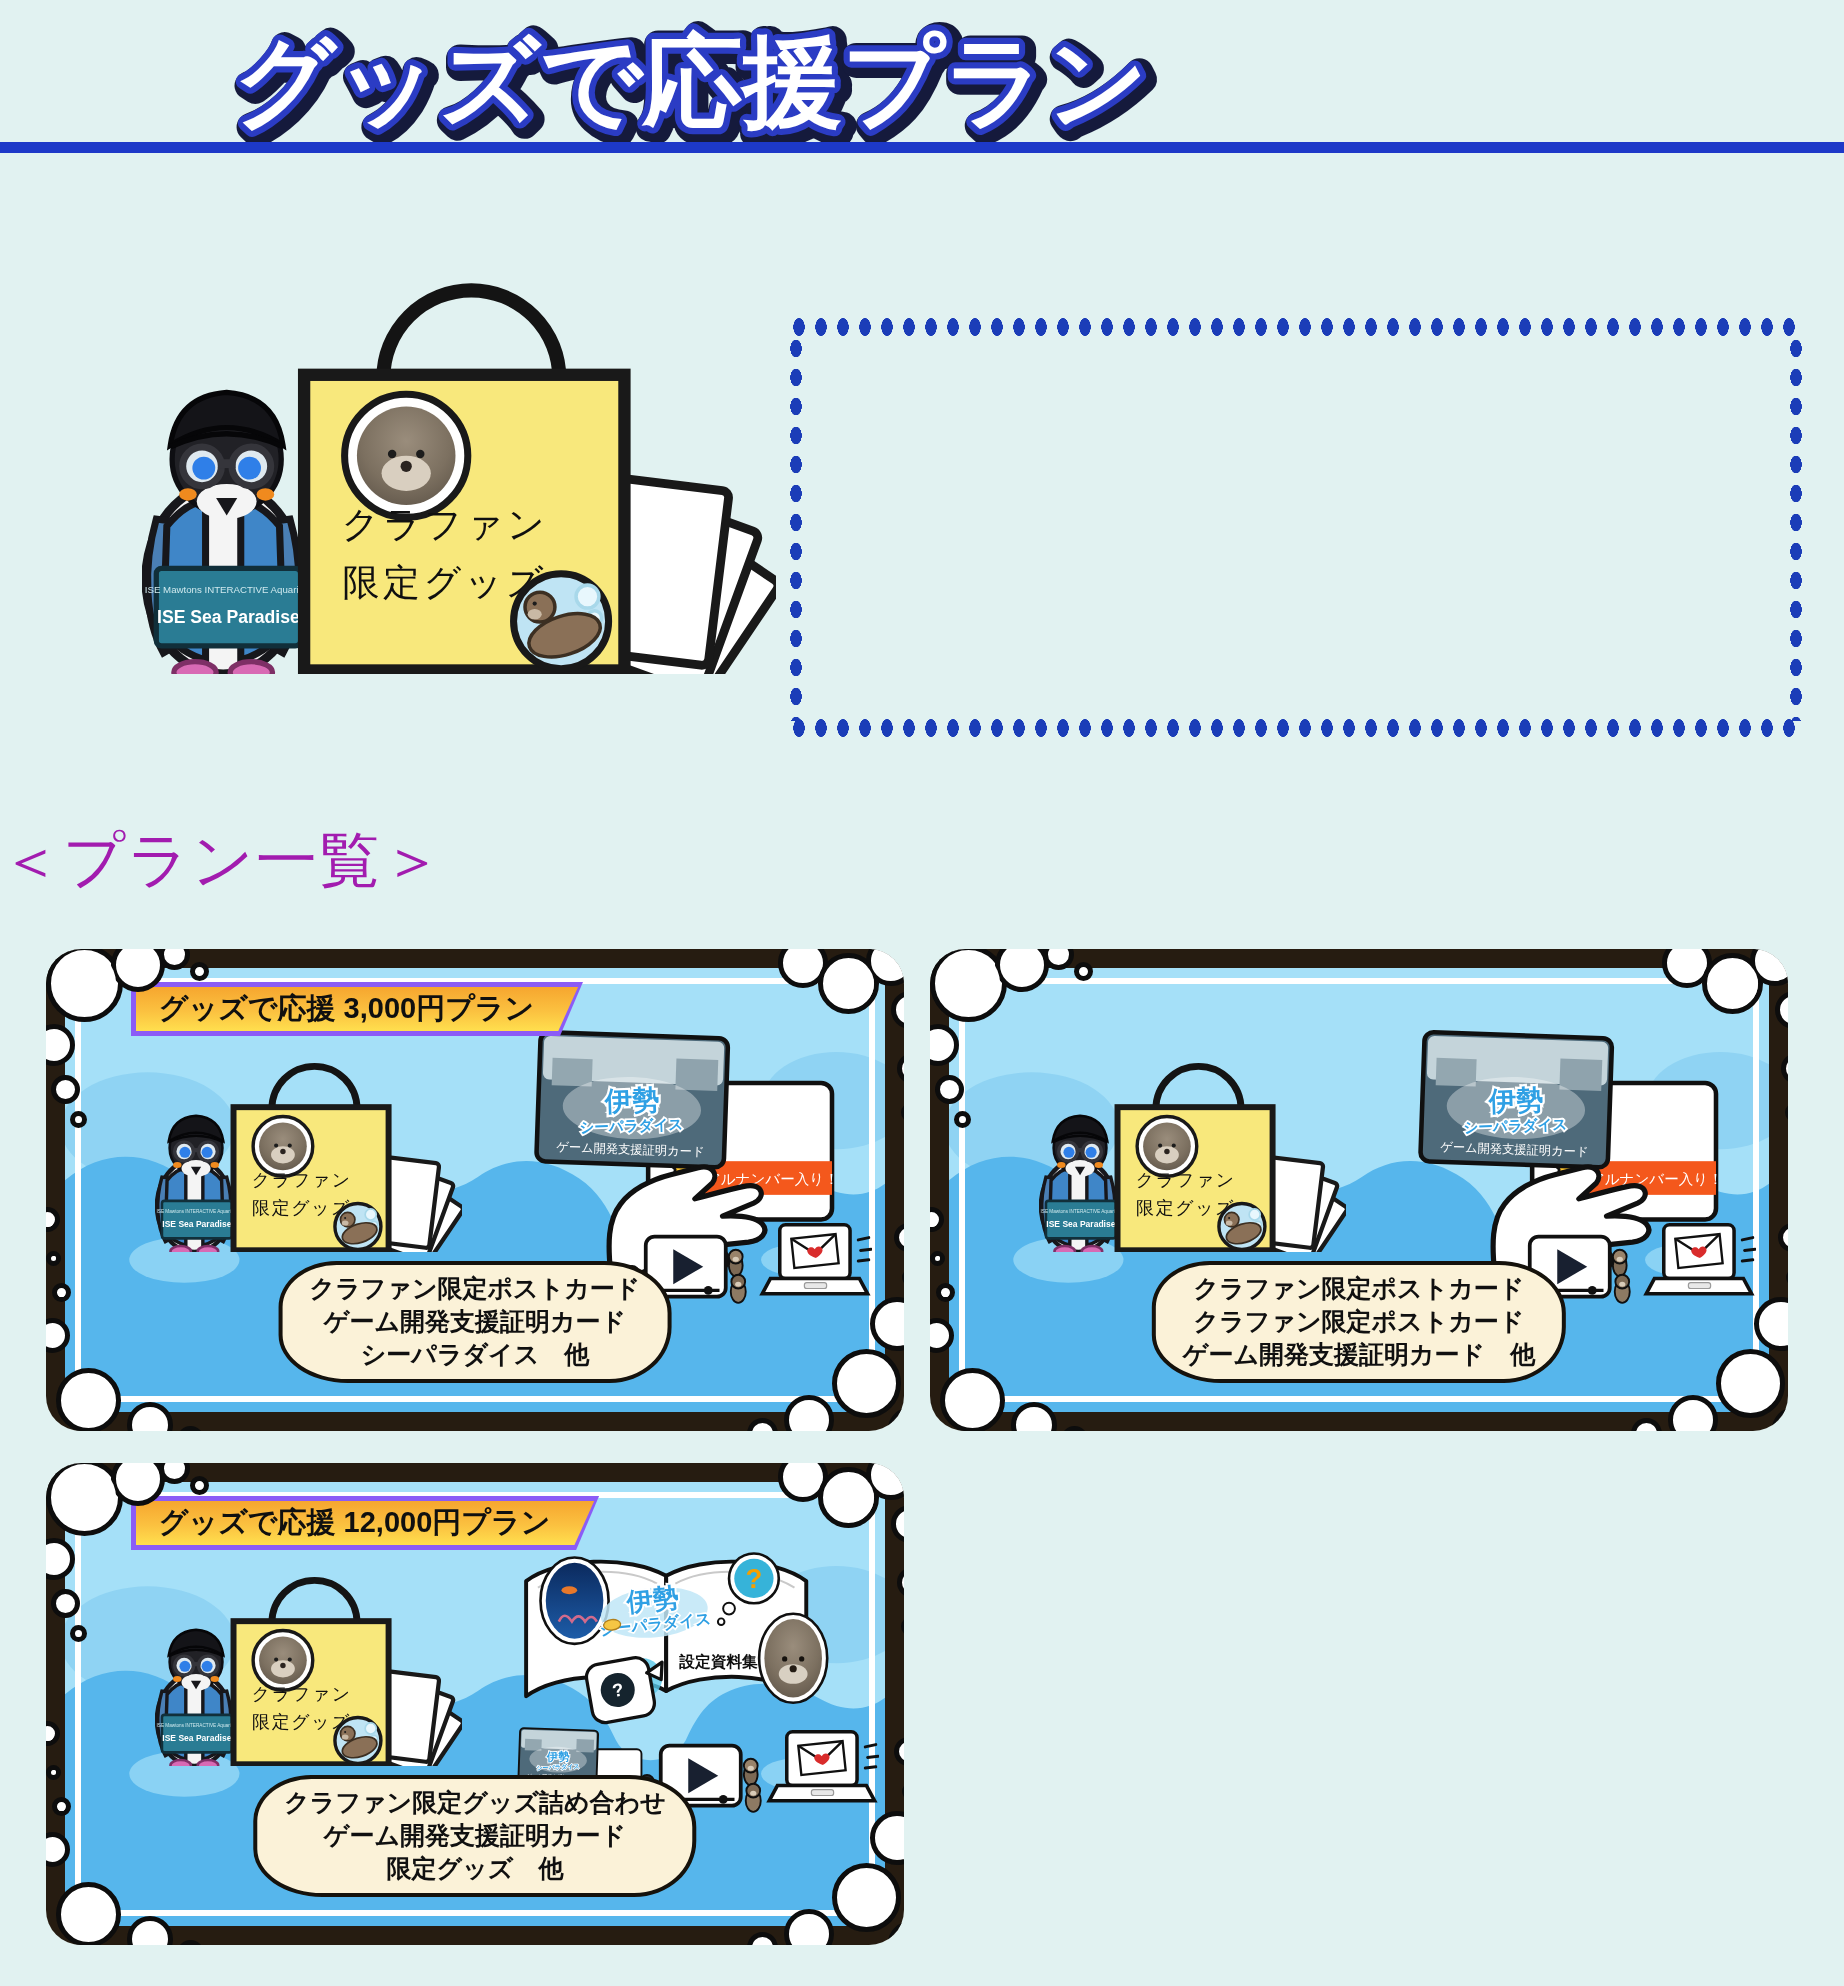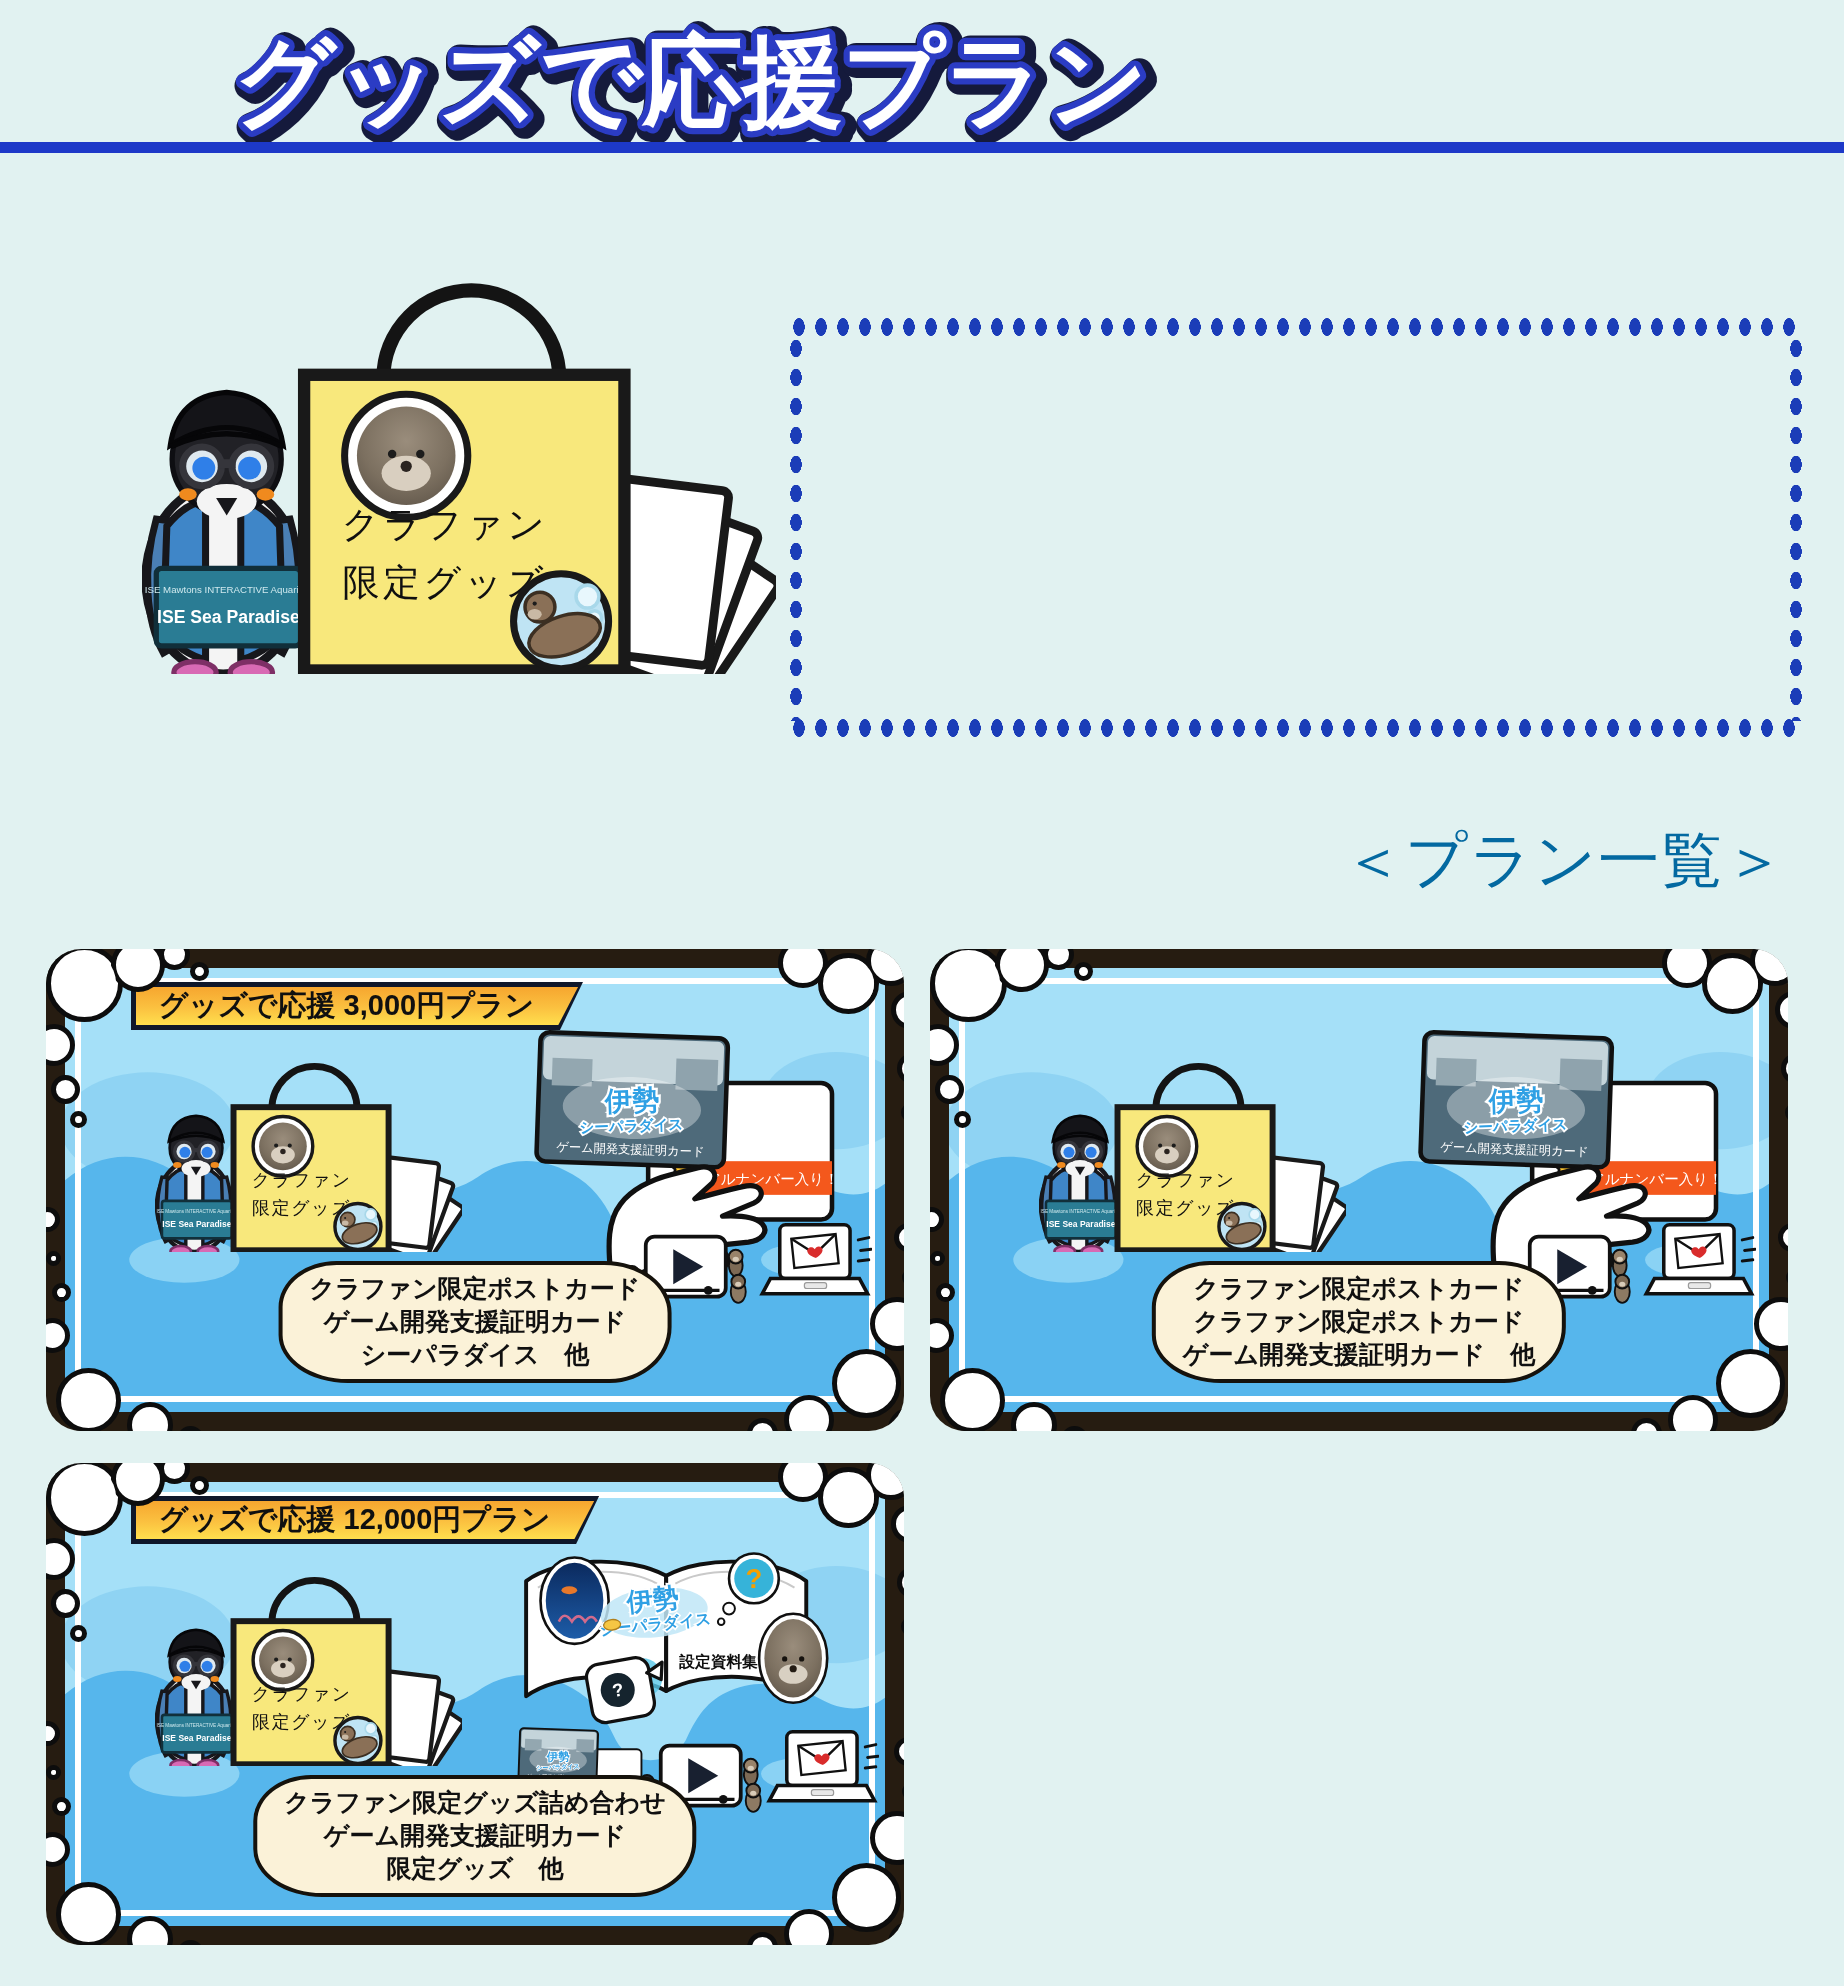--- a/index.html
+++ b/index.html
@@ -8,28 +8,28 @@
 .title-wrap{position:absolute;left:0;top:7.7px;width:1383px;height:144px;}
 .rule{position:absolute;left:0;top:142px;width:1845px;height:10.6px;background:#1d39c8;}
 .hero-bag{position:absolute;left:142px;top:234px;}
 .desc-box{position:absolute;left:786px;top:317px;width:1020px;height:421px;}
 .dots-top,.dots-bottom{position:absolute;left:1.9px;right:1.9px;height:20px;background-image:radial-gradient(ellipse 5.8px 9px at 50% 50%,#1b3db8 97%,transparent 100%);background-size:22px 20px;background-repeat:repeat-x;}
 .dots-top{top:0}.dots-bottom{bottom:0}
 .dots-left,.dots-right{position:absolute;top:17.3px;bottom:17.3px;width:20px;background-image:radial-gradient(ellipse 5.8px 9px at 50% 50%,#1b3db8 97%,transparent 100%);background-size:20px 29px;background-repeat:repeat-y;}
 .dots-left{left:0}.dots-right{right:0}
 .desc-line{position:absolute;left:54px;font-size:40px;font-weight:600;color:#101010;white-space:nowrap;text-shadow:1.9px 2.9px 0 rgba(110,110,110,.35);}
 .desc-line.l1{top:133px}.desc-line.l2{top:213px}
-.list-heading{position:absolute;top:820px;left:0;width:1787px;text-align:right;font-size:61px;font-weight:500;color:#0369a1;letter-spacing:1.9px;}
+.list-heading{position:absolute;top:820px;left:0;width:1787px;text-align:left;font-size:61px;font-weight:500;color:#a21caf;letter-spacing:1.9px;}
 
 .card{position:absolute;width:858px;height:482px;background:#261c11;border-radius:35px;overflow:hidden;}
 .card.c1{left:46px;top:949px}.card.c2{left:930px;top:949px}.card.c3{left:46px;top:1463px}
 .card-inner{position:absolute;inset:19px;border-radius:19px;overflow:hidden;background:#a5e0f8;}
 .wave{position:absolute;inset:0;width:100%;height:100%;}
 .frame{position:absolute;inset:9.6px;border:6.7px solid #fff;border-radius:13.4px;}
-.banner{position:absolute;left:85px;top:33px;height:48px;background:#0f172a;clip-path:polygon(0 0,100% 0,calc(100% - 23px) 100%,0 100%);padding:4.8px;z-index:4;}
+.banner{position:absolute;left:85px;top:33px;height:54px;background:#8b5cf6;clip-path:polygon(0 0,100% 0,calc(100% - 23px) 100%,0 100%);padding:4.8px;z-index:4;}
 .banner-in{height:100%;background:linear-gradient(180deg,#f6a62f 0%,#fbc140 55%,#ffdf4e 100%);clip-path:polygon(0 0,100% 0,calc(100% - 20px) 100%,0 100%);display:flex;align-items:center;padding:0 44px 0 23px;font-size:29px;font-weight:700;color:#101010;white-space:nowrap;}
 .bag-sm{position:absolute;left:90px;top:71px;z-index:2;}
 .handcard{position:absolute;left:432px;top:33px;z-index:2;}
 .video{position:absolute;left:557px;top:257px;z-index:2;}
 .laptop{position:absolute;left:694px;top:252px;z-index:2;}
 .book{position:absolute;left:432px;top:48px;z-index:2;}
 .handcard-mini{position:absolute;left:437px;top:233px;z-index:2;}
 .video3{position:absolute;left:572px;top:252px;z-index:2;}
 .laptop3{position:absolute;left:701px;top:245px;z-index:2;}
 .note{position:absolute;left:50%;transform:translateX(-50%);bottom:29px;width:auto;padding:7.7px 27px;background:#fbf2d8;border:4.8px solid #15120c;border-radius:58px 67px 62px 69px/46px 52px 56px 48px;text-align:center;z-index:3;}

